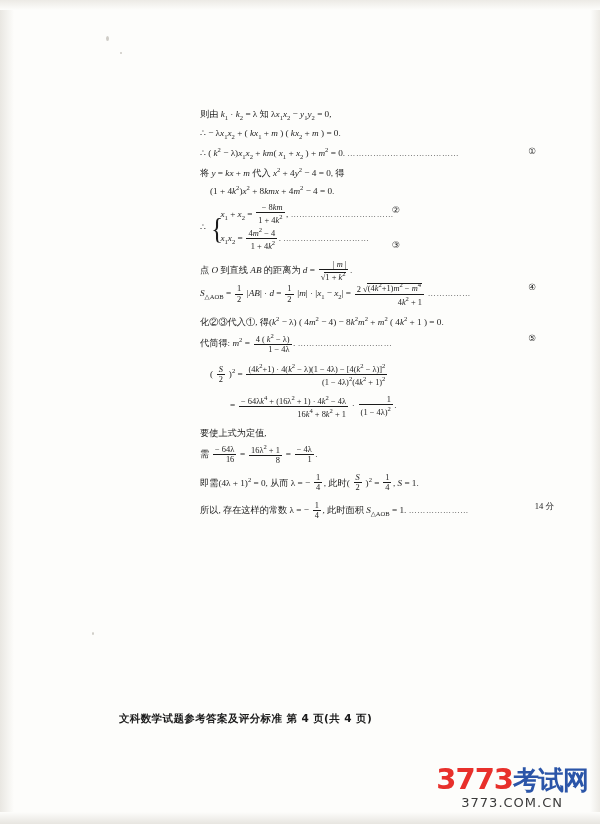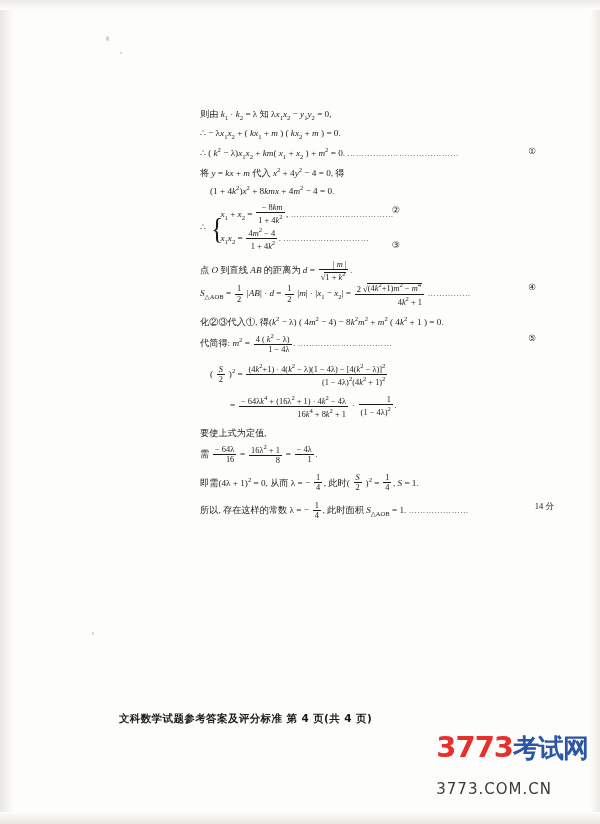--- a/index.html
+++ b/index.html
@@ -140,39 +140,39 @@
     font-size: 10.5px;
     font-weight: bold;
     letter-spacing: 0.4px;
     color: #1a1a1a;
     font-family: "DejaVu Sans", sans-serif;
   }
 
   .watermark {
     position: absolute;
     right: 12px;
-    bottom: 26px;
-    text-align: left;
+    bottom: 14px;
+    text-align: center;
     user-select: none;
   }
   .wm-main {
     font-family: "DejaVu Sans", sans-serif;
     font-weight: bold;
     font-size: 29px;
     line-height: 1;
     letter-spacing: -1px;
   }
   .wm-num { color: #e8302b; }
   .wm-cn { color: #2b55a8; font-size: 26px; }
   .wm-sub {
     font-family: "DejaVu Sans", sans-serif;
-    font-size: 15px;
+    font-size: 13px;
     color: #3a3a3a;
     letter-spacing: 1px;
-    margin-top: 18px;
+    margin-top: 1px;
   }
 </style>
 </head>
 <body>
 
 <div class="page">
 
   <div class="scan-edge-left"></div>
   <div class="scan-edge-right"></div>
   <div class="scan-edge-top"></div>

